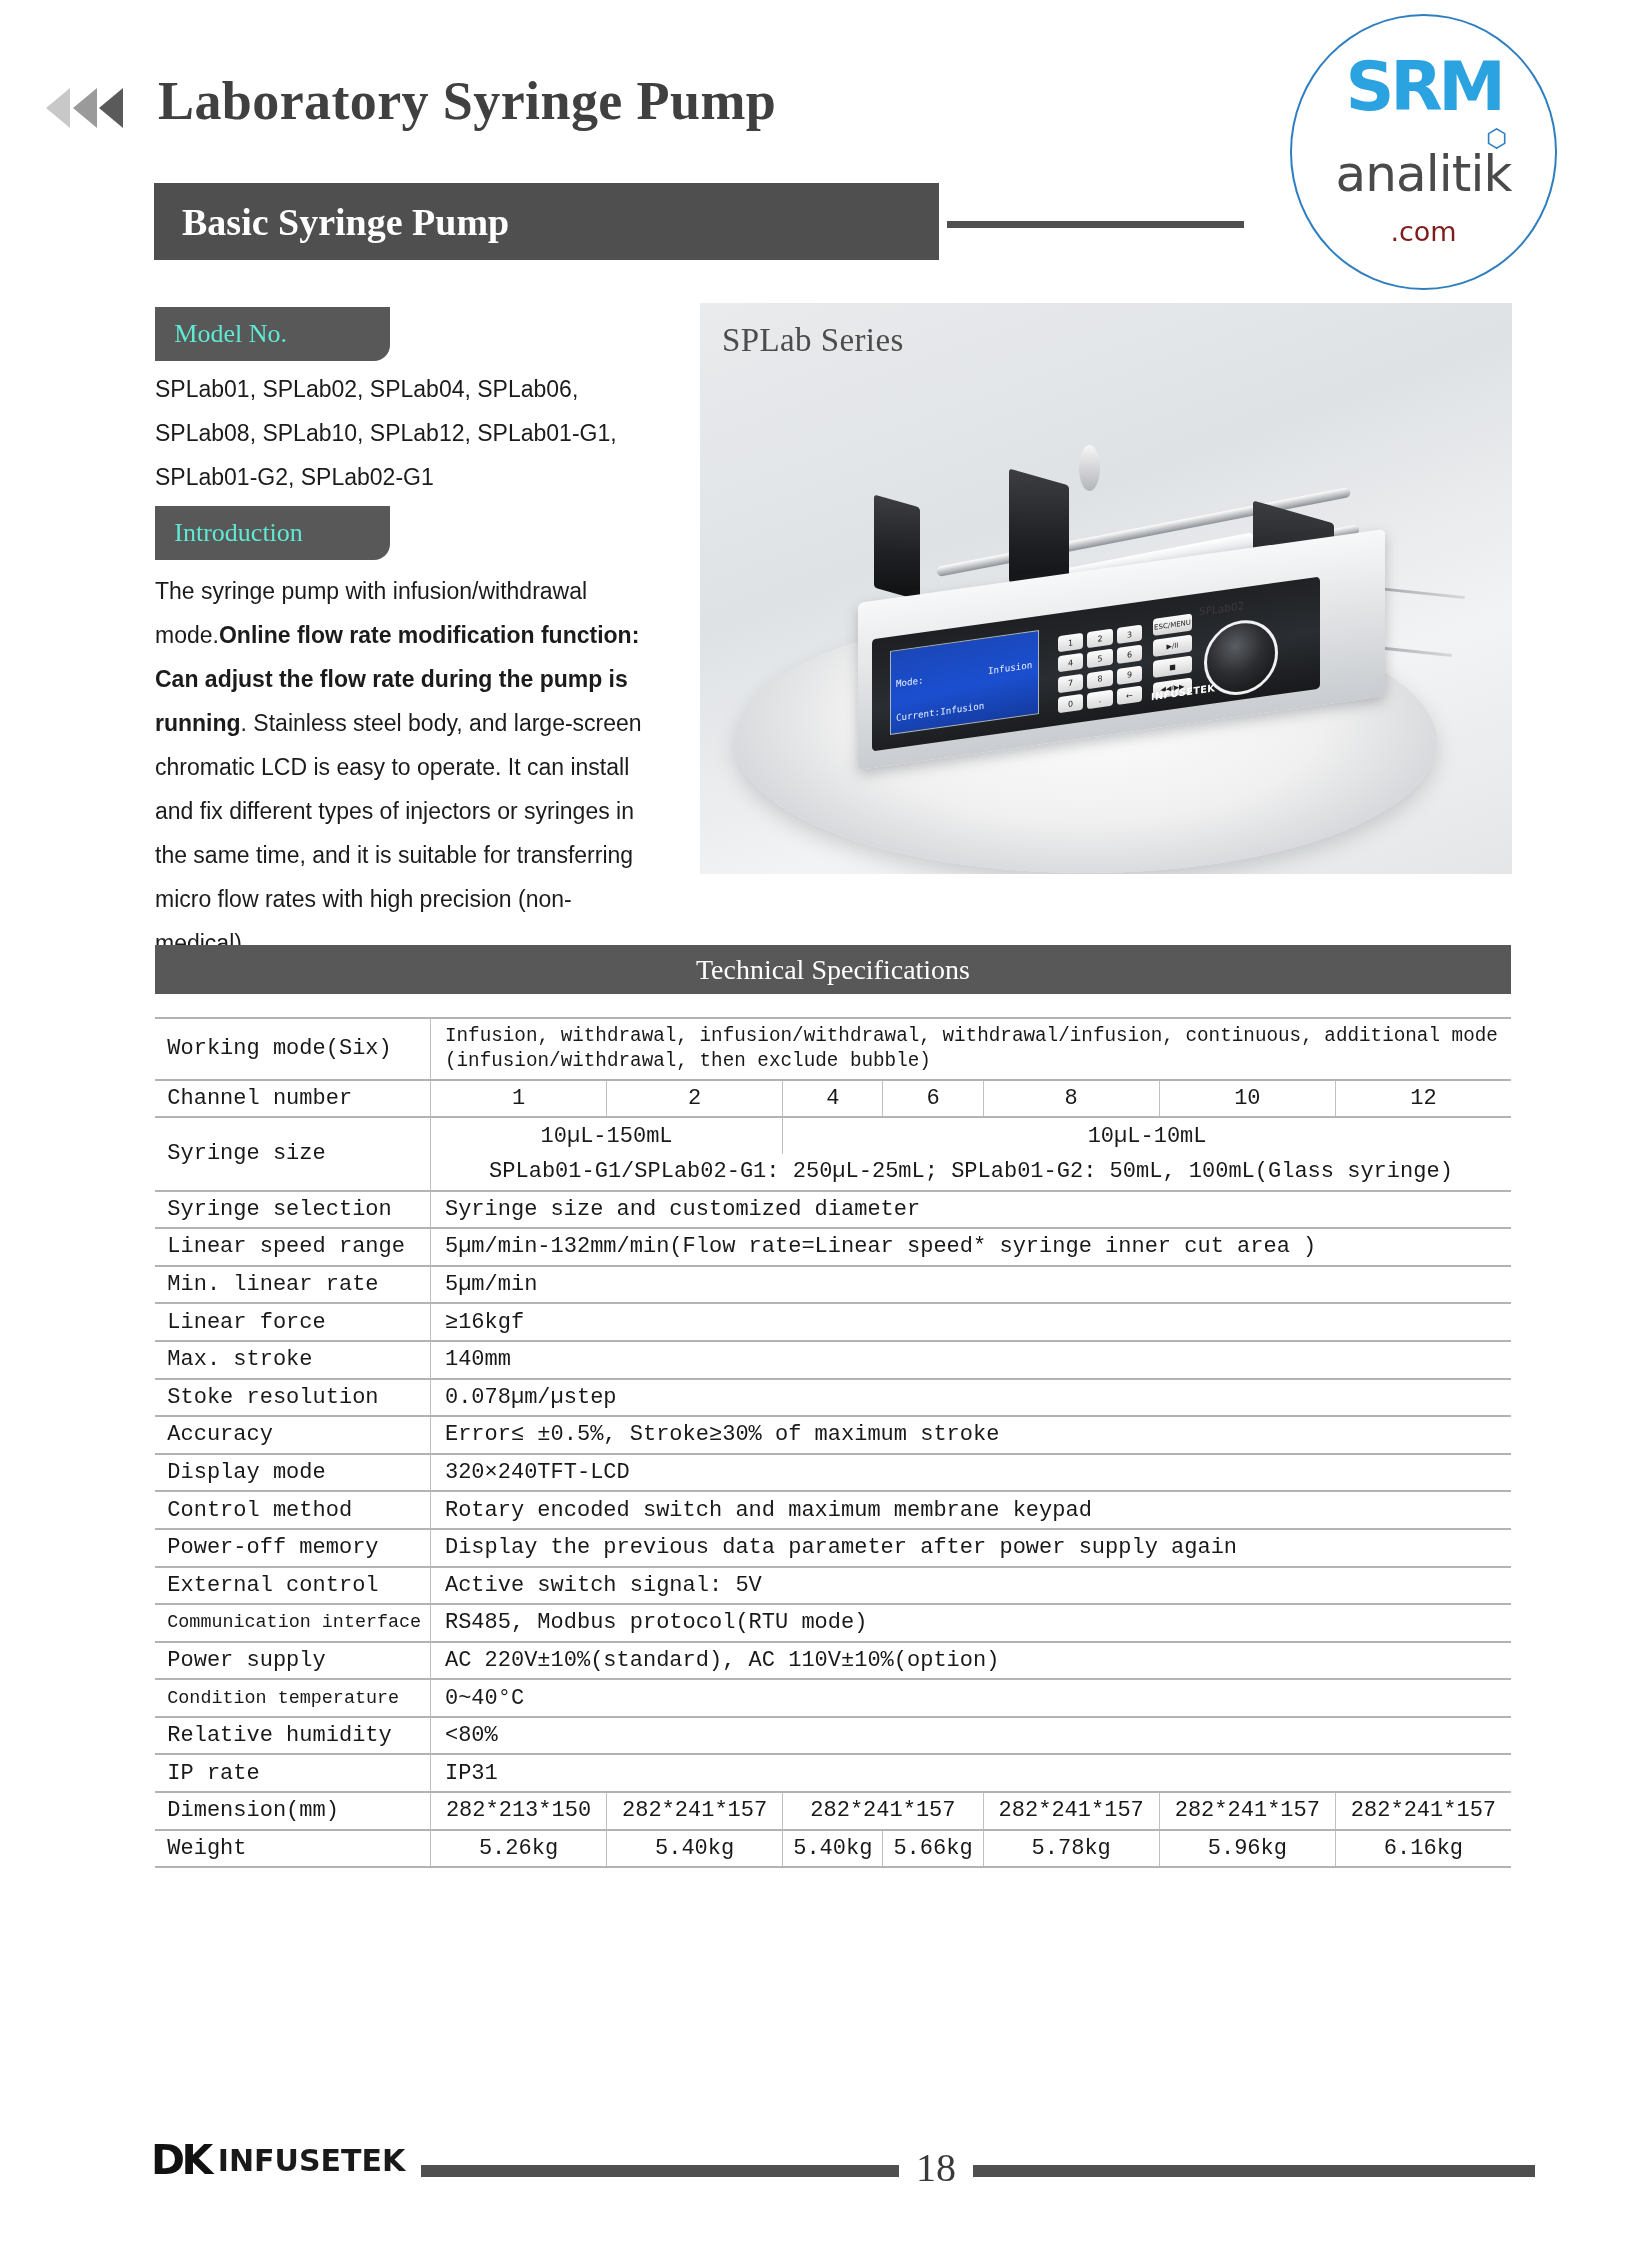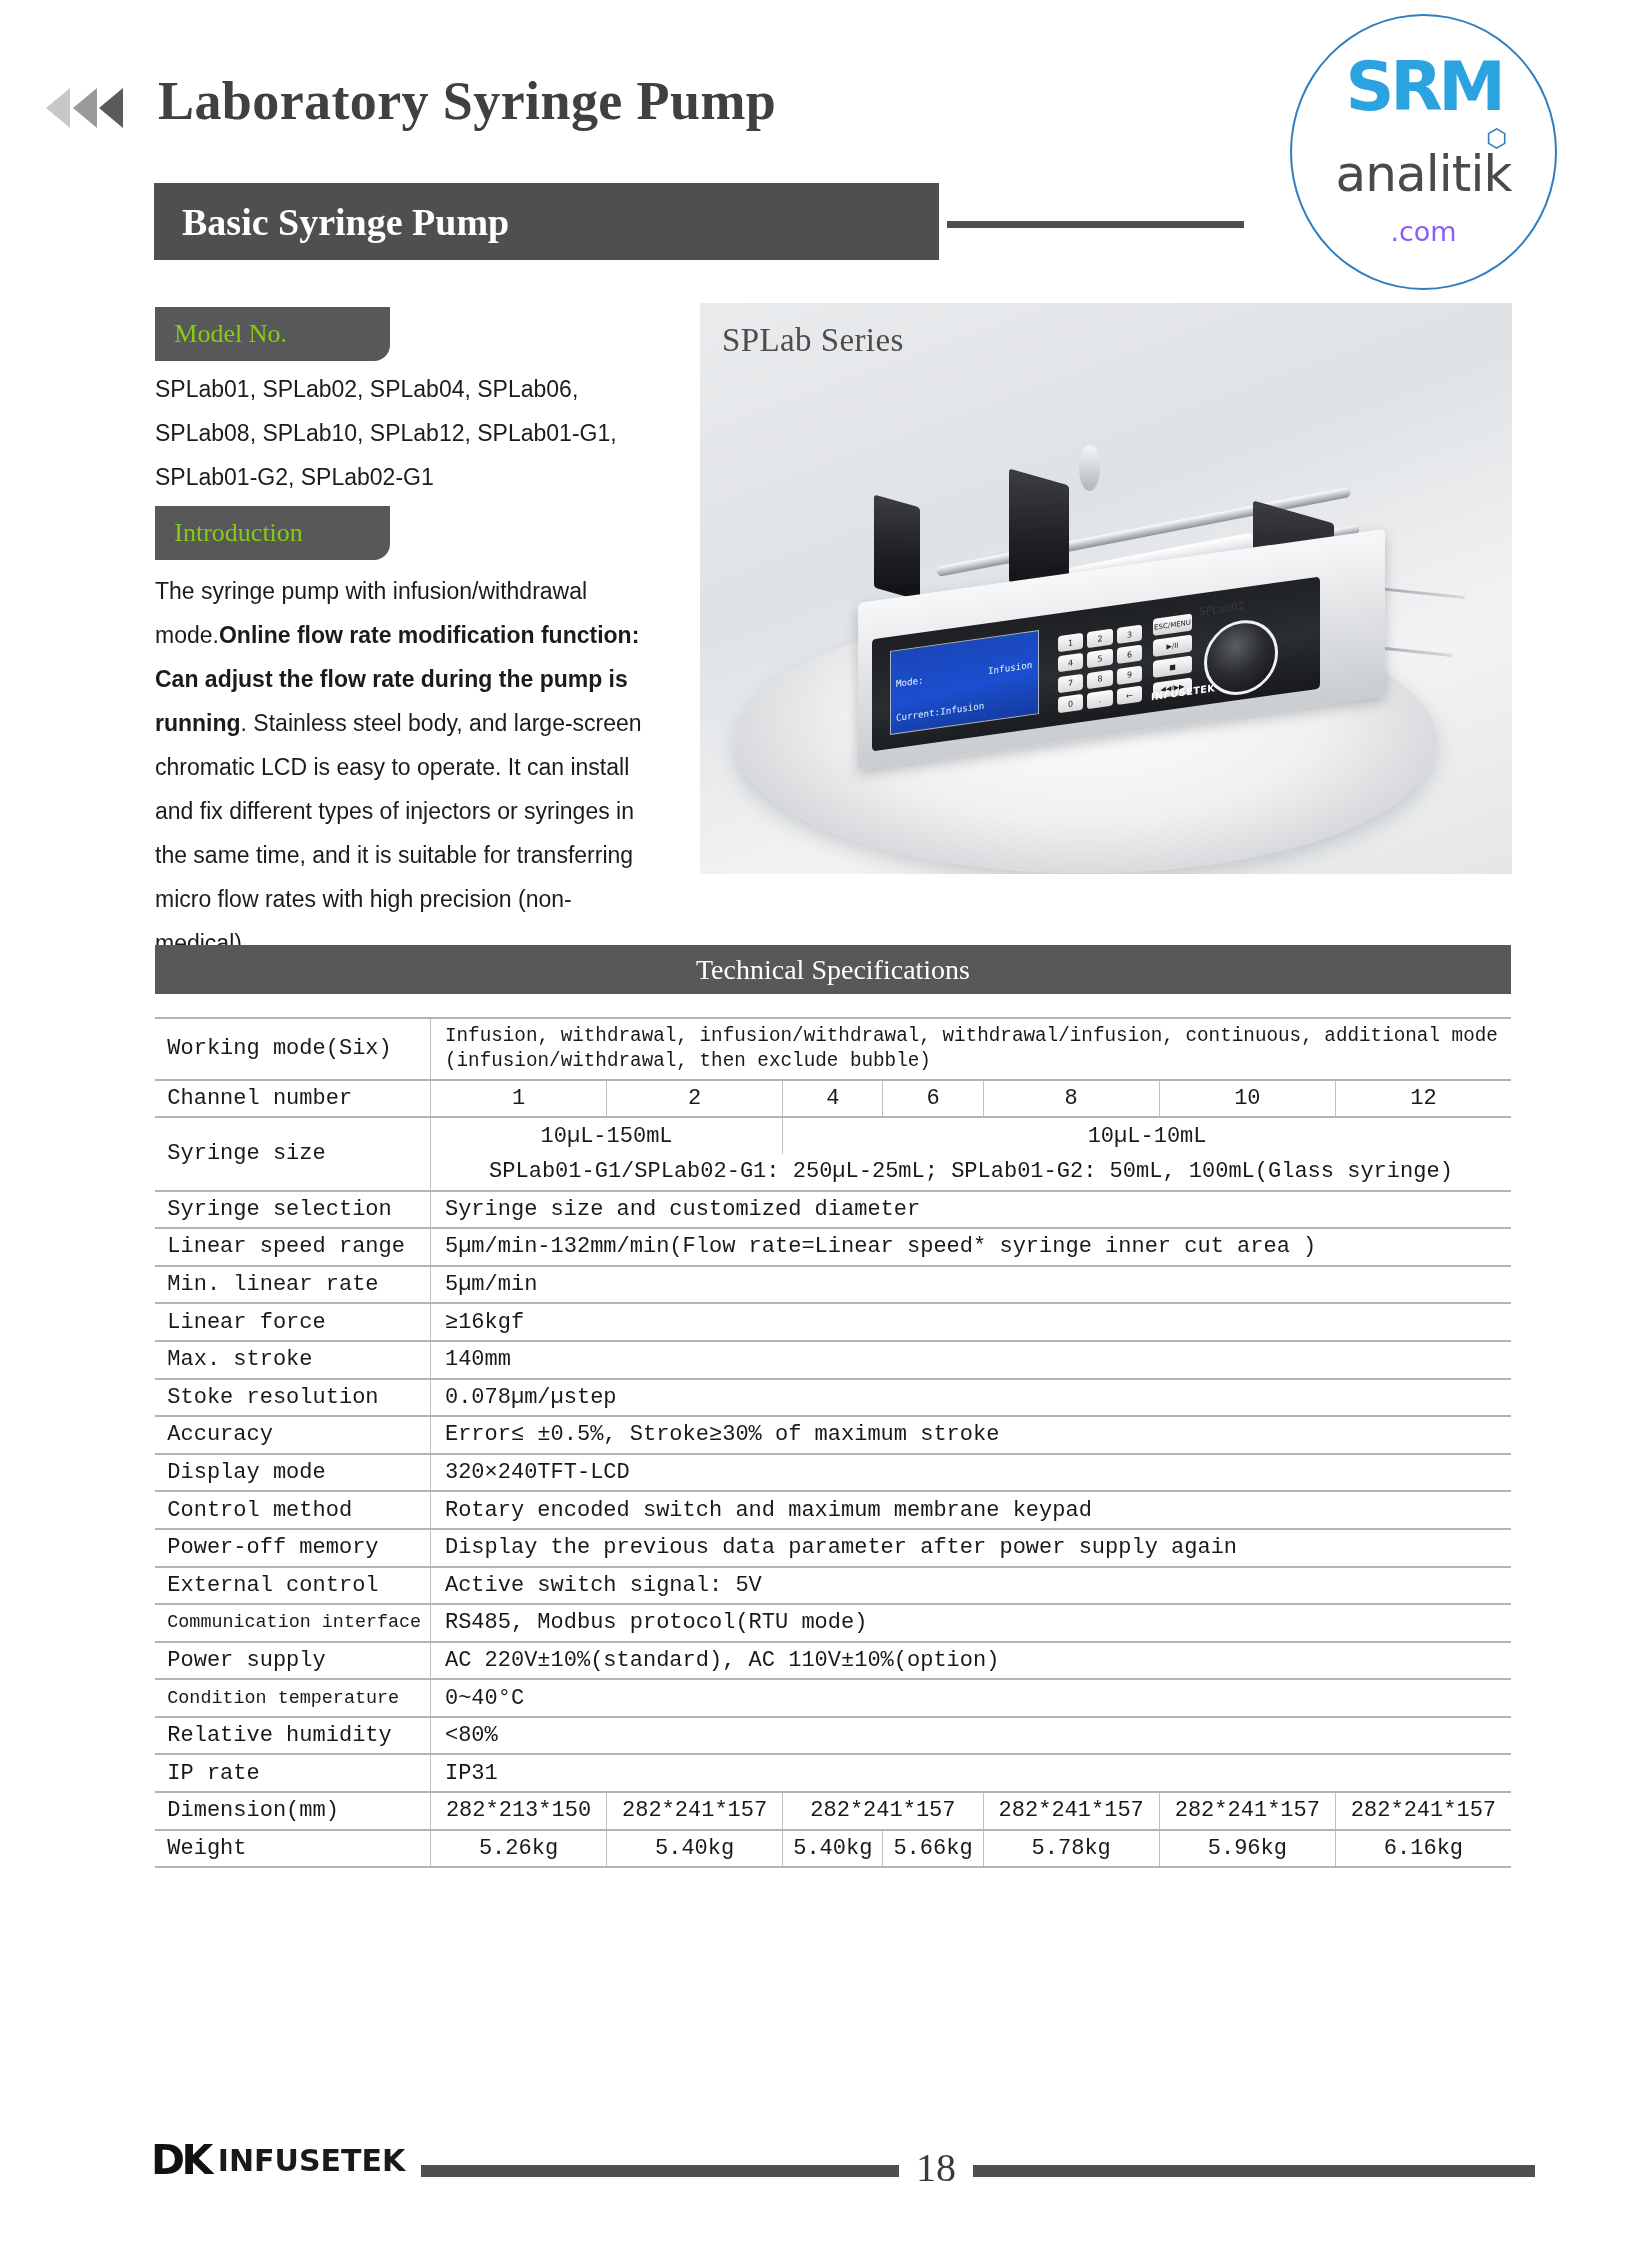--- a/index.html
+++ b/index.html
@@ -109,29 +109,29 @@
     color: #4a4a4a;
     letter-spacing: -0.9px;
     line-height: 1;
   }
   .logo-com {
     position: absolute;
     left: 0; right: 0; top: 202px;
     text-align: center;
     font-family: "DejaVu Sans", sans-serif;
     font-size: 27px;
-    color: #8b5cf6;
+    color: #7f1d1d;
     line-height: 1;
   }
 
   
   .tag {
     position: absolute;
     background: #585858;
-    color: #84cc16;
+    color: #5eead4;
     font-family: "Liberation Serif", serif;
     font-size: 26px;
     border-radius: 0 0 16px 0;
     display: flex;
     align-items: center;
     padding-left: 19.3px;
     box-sizing: border-box;
   }
   #tag-model { left: 155px; top: 307px; width: 235px; height: 54px; }
   #tag-intro { left: 155px; top: 506px; width: 235px; height: 54px; }

